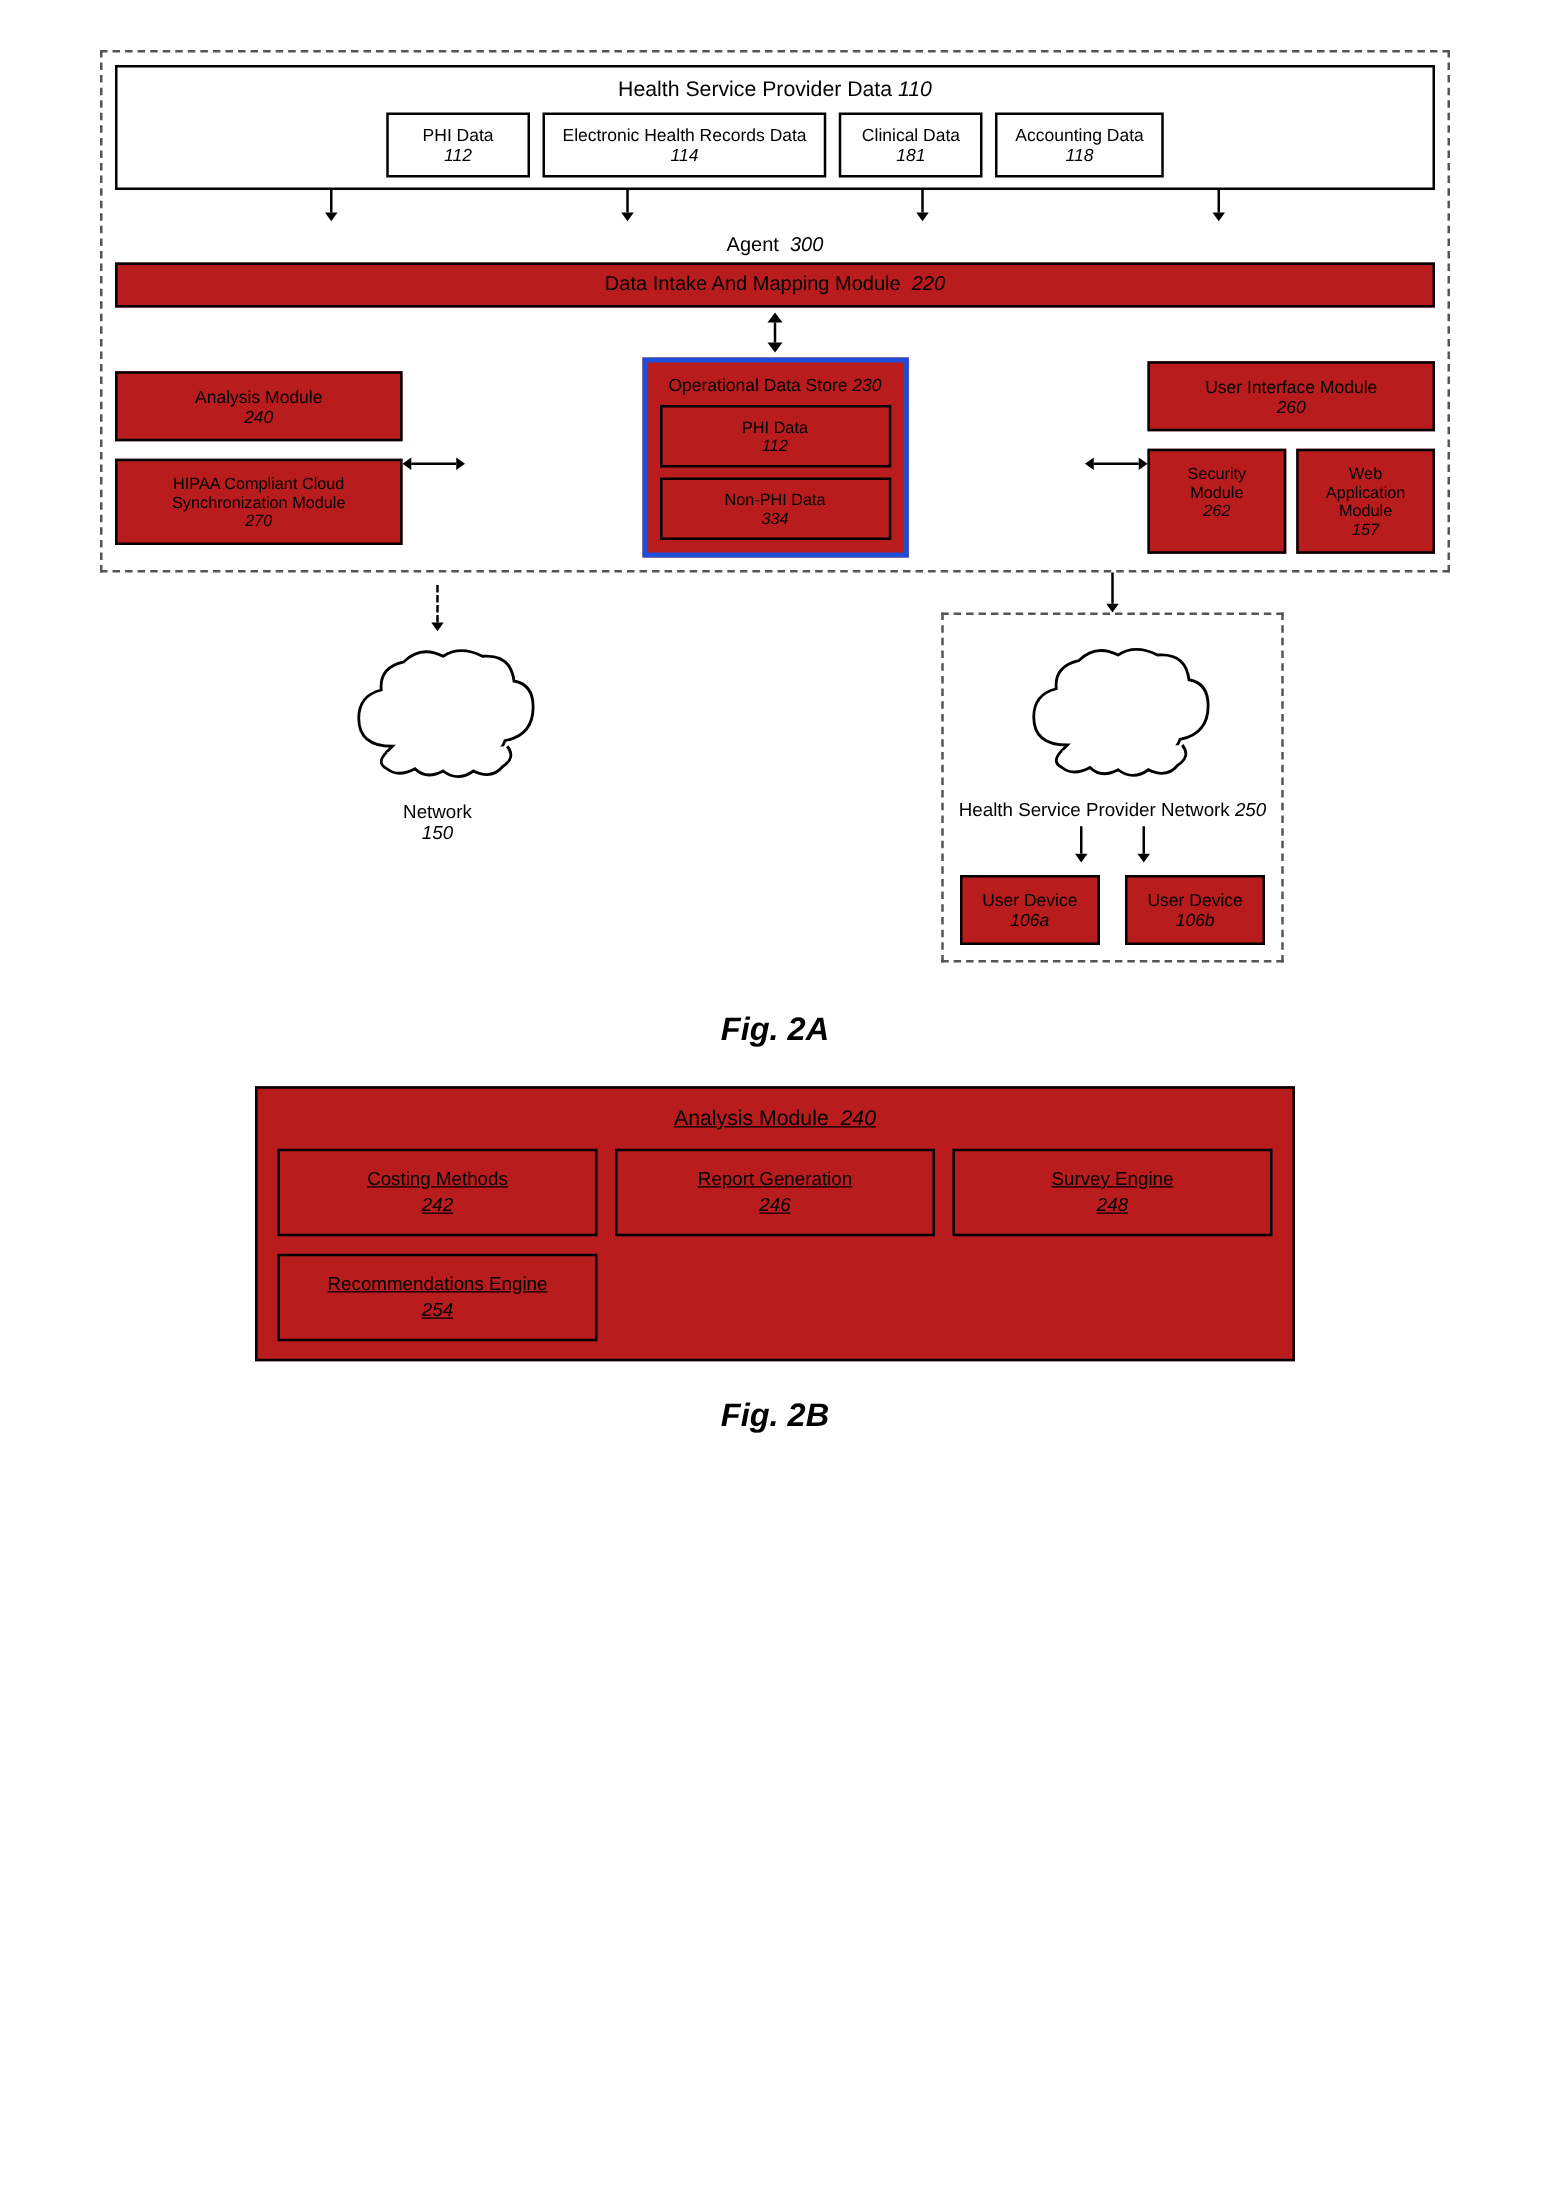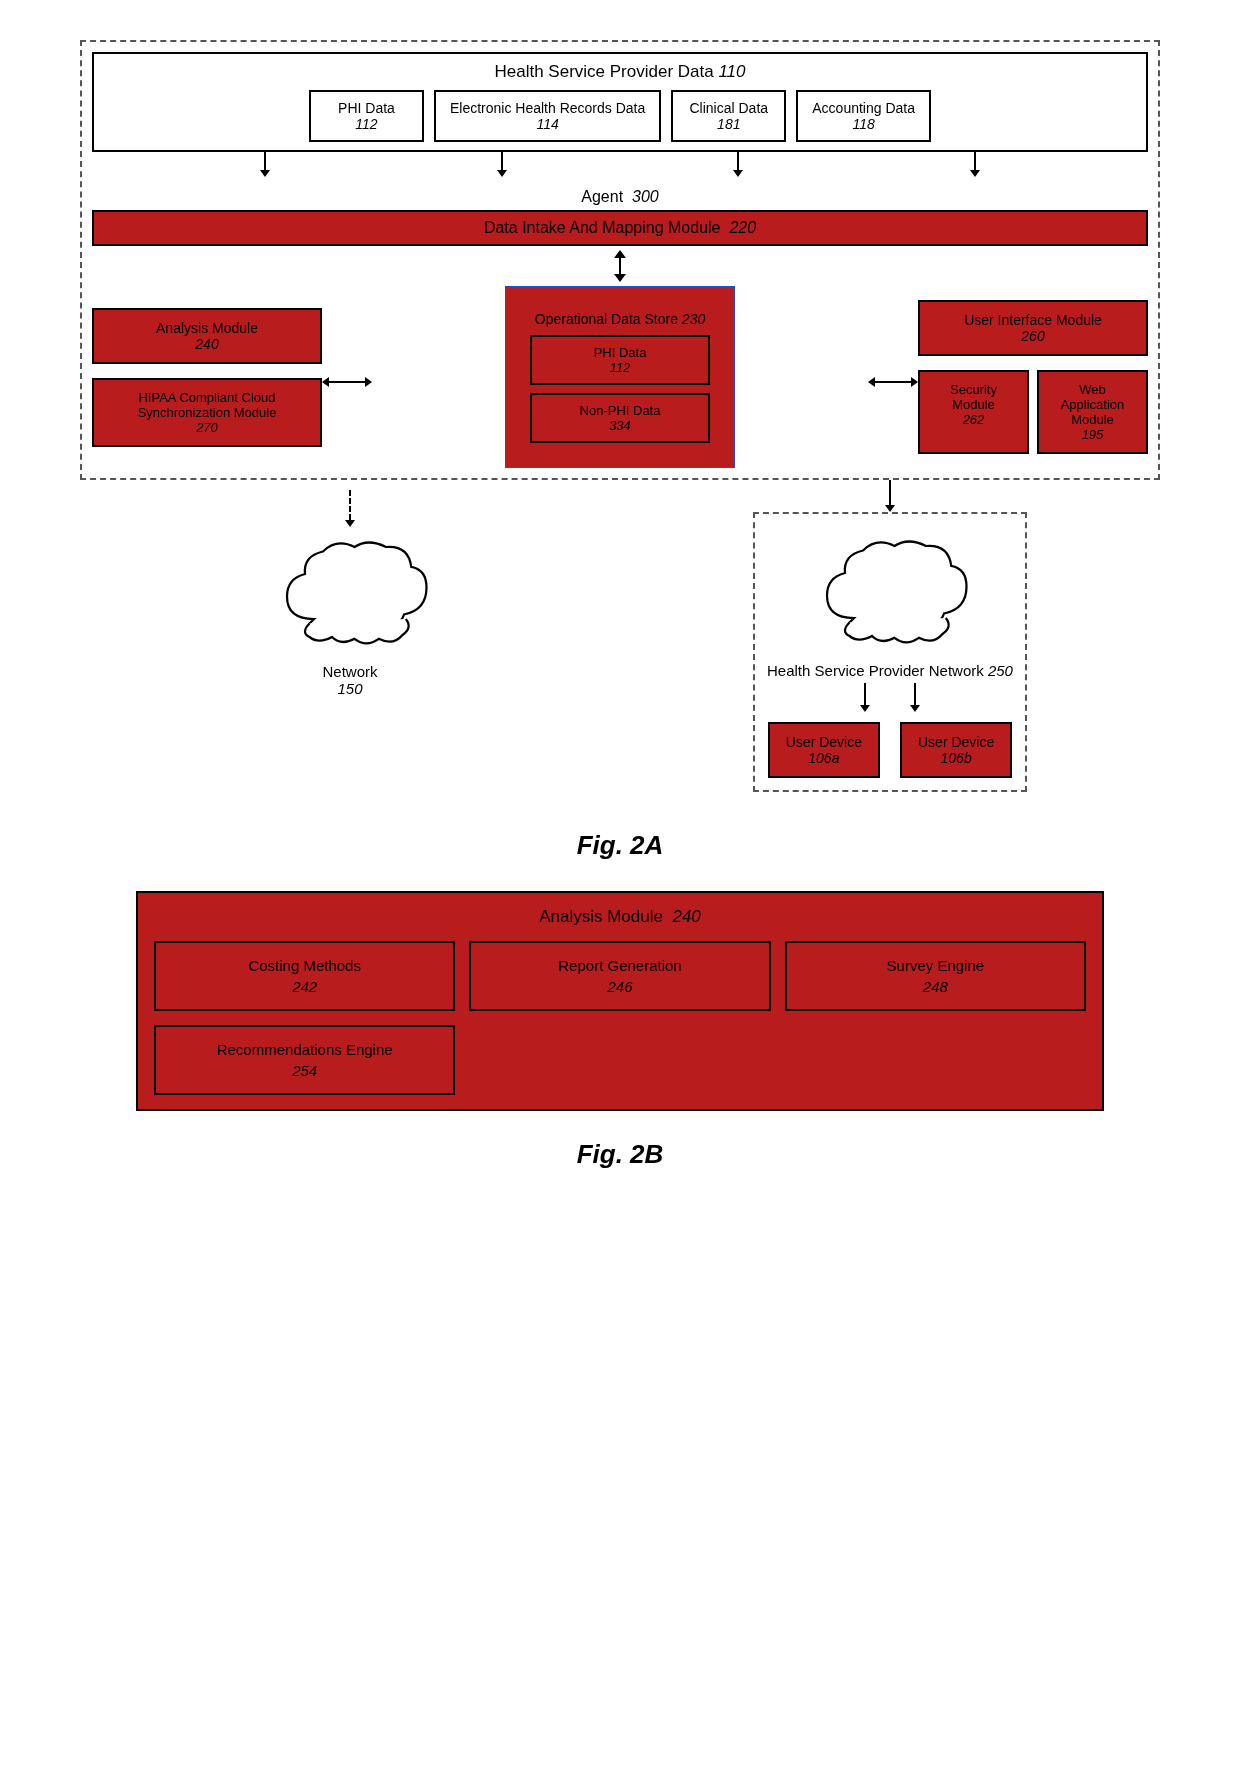--- a/index.html
+++ b/index.html
@@ -109,23 +109,23 @@
 
     .module-box {
       border: 2px solid #000;
       padding: 10px 12px;
       text-align: center;
       font-size: 14px;
     }
 
     
     .ods-outer {
-      border: 1px solid #1d4ed8;
-      padding: 24px;
-      width: 230px;
+      border: 4px solid #1d4ed8;
+      padding: 10px;
+      width: 213px;
       text-align: center;
     }
     .ods-title {
       font-size: 14px;
       margin-bottom: 8px;
     }
     .ods-items {
       display: flex;
       flex-direction: column;
       gap: 8px;
@@ -175,21 +175,22 @@
     .fig-label {
       font-size: 26px;
       font-weight: bold;
       font-style: italic;
       text-align: left;
       margin: 18px 0 30px 0;
     }
 
     
     .fig2b {
-      width: 968px;
+      width: 832px;
+      text-decoration: underline;
     }
     .fig2b-outer {
       border: 2px solid #000;
       padding: 14px 16px;
     }
     .fig2b-title {
       text-align: center;
       font-size: 17px;
       margin-bottom: 14px;
     }
@@ -436,21 +437,21 @@
           <span>User Interface Module</span><br>
           <span class="box-label-num">260</span>
         </div>
         <div style="display:flex;gap:8px;">
           <div class="module-box box-solid" style="flex:1;font-size:13px;">
             <span>Security Module</span><br>
             <span class="box-label-num">262</span>
           </div>
           <div class="module-box box-solid" style="flex:1;font-size:13px;">
             <span>Web Application Module</span><br>
-            <span class="box-label-num">195</span>
+            <span class="box-label-num">157</span>
           </div>
         </div>
       </div>
 
     </div>
 
   </div>
 
   <div class="network-row">
 

